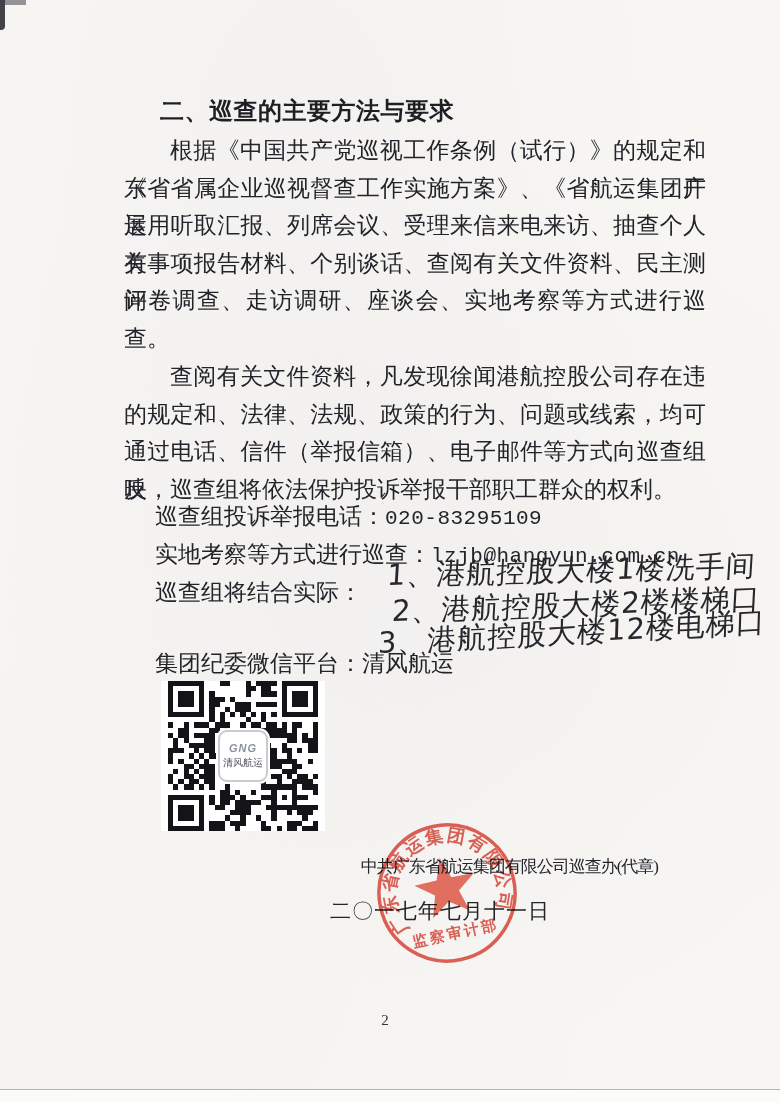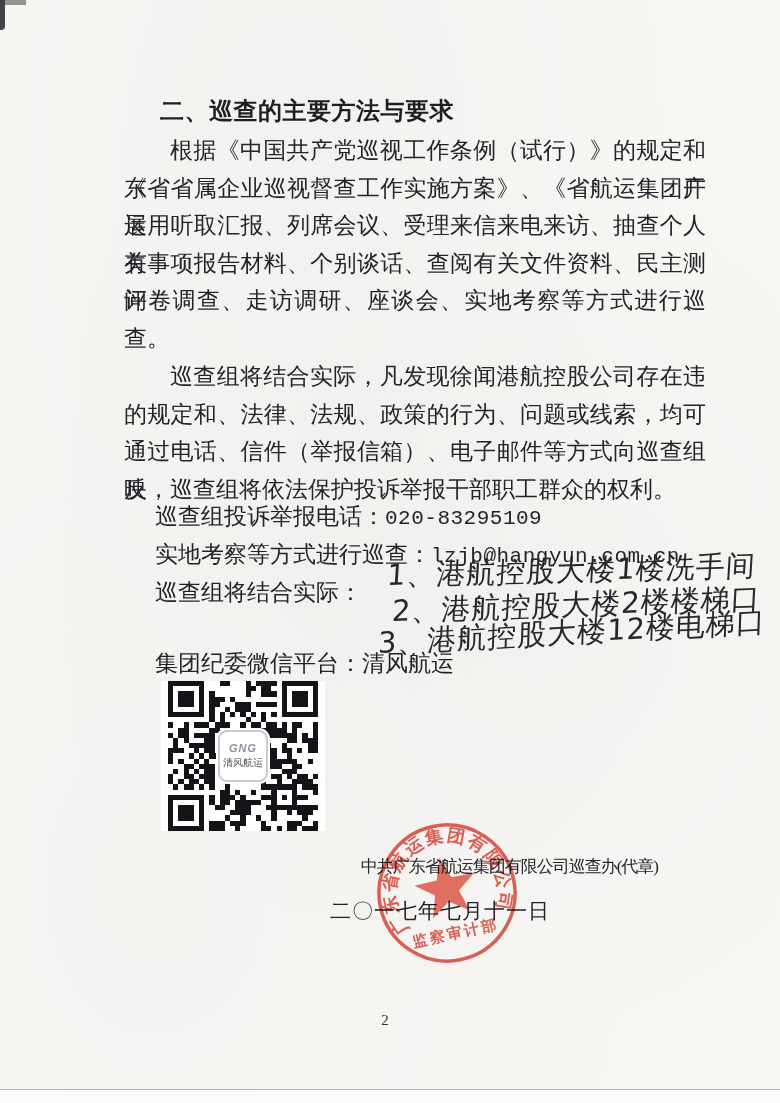--- a/index.html
+++ b/index.html
@@ -82,21 +82,21 @@
 
   <div class="para p1">
     <div class="line indent">根据《中国共产党巡视工作条例（试行）》的规定和《广</div>
     <div class="line">东省省属企业巡视督查工作实施方案》、《省航运集团开展</div>
     <div class="line">运用听取汇报、列席会议、受理来信来电来访、抽查个人有</div>
     <div class="line">关事项报告材料、个别谈话、查阅有关文件资料、民主测评、</div>
     <div class="line para-end">问卷调查、走访调研、座谈会、实地考察等方式进行巡查。</div>
   </div>
 
   <div class="para p2">
-    <div class="line indent">巡查组将结合实际，凡发现徐闻港航控股公司存在违</div>
+    <div class="line indent">查阅有关文件资料，凡发现徐闻港航控股公司存在违</div>
     <div class="line">的规定和、法律、法规、政策的行为、问题或线索，均可</div>
     <div class="line">通过电话、信件（举报信箱）、电子邮件等方式向巡查组反</div>
     <div class="line para-end">映，巡查组将依法保护投诉举报干部职工群众的权利。</div>
   </div>
 
   <div class="contact c1">
     <span>巡查组投诉举报电话：</span><span class="latin">020-83295109</span>
   </div>
   <div class="contact c2">
     <span>实地考察等方式进行巡查：</span><span class="latin">lzjb@hangyun.com.cn</span>

